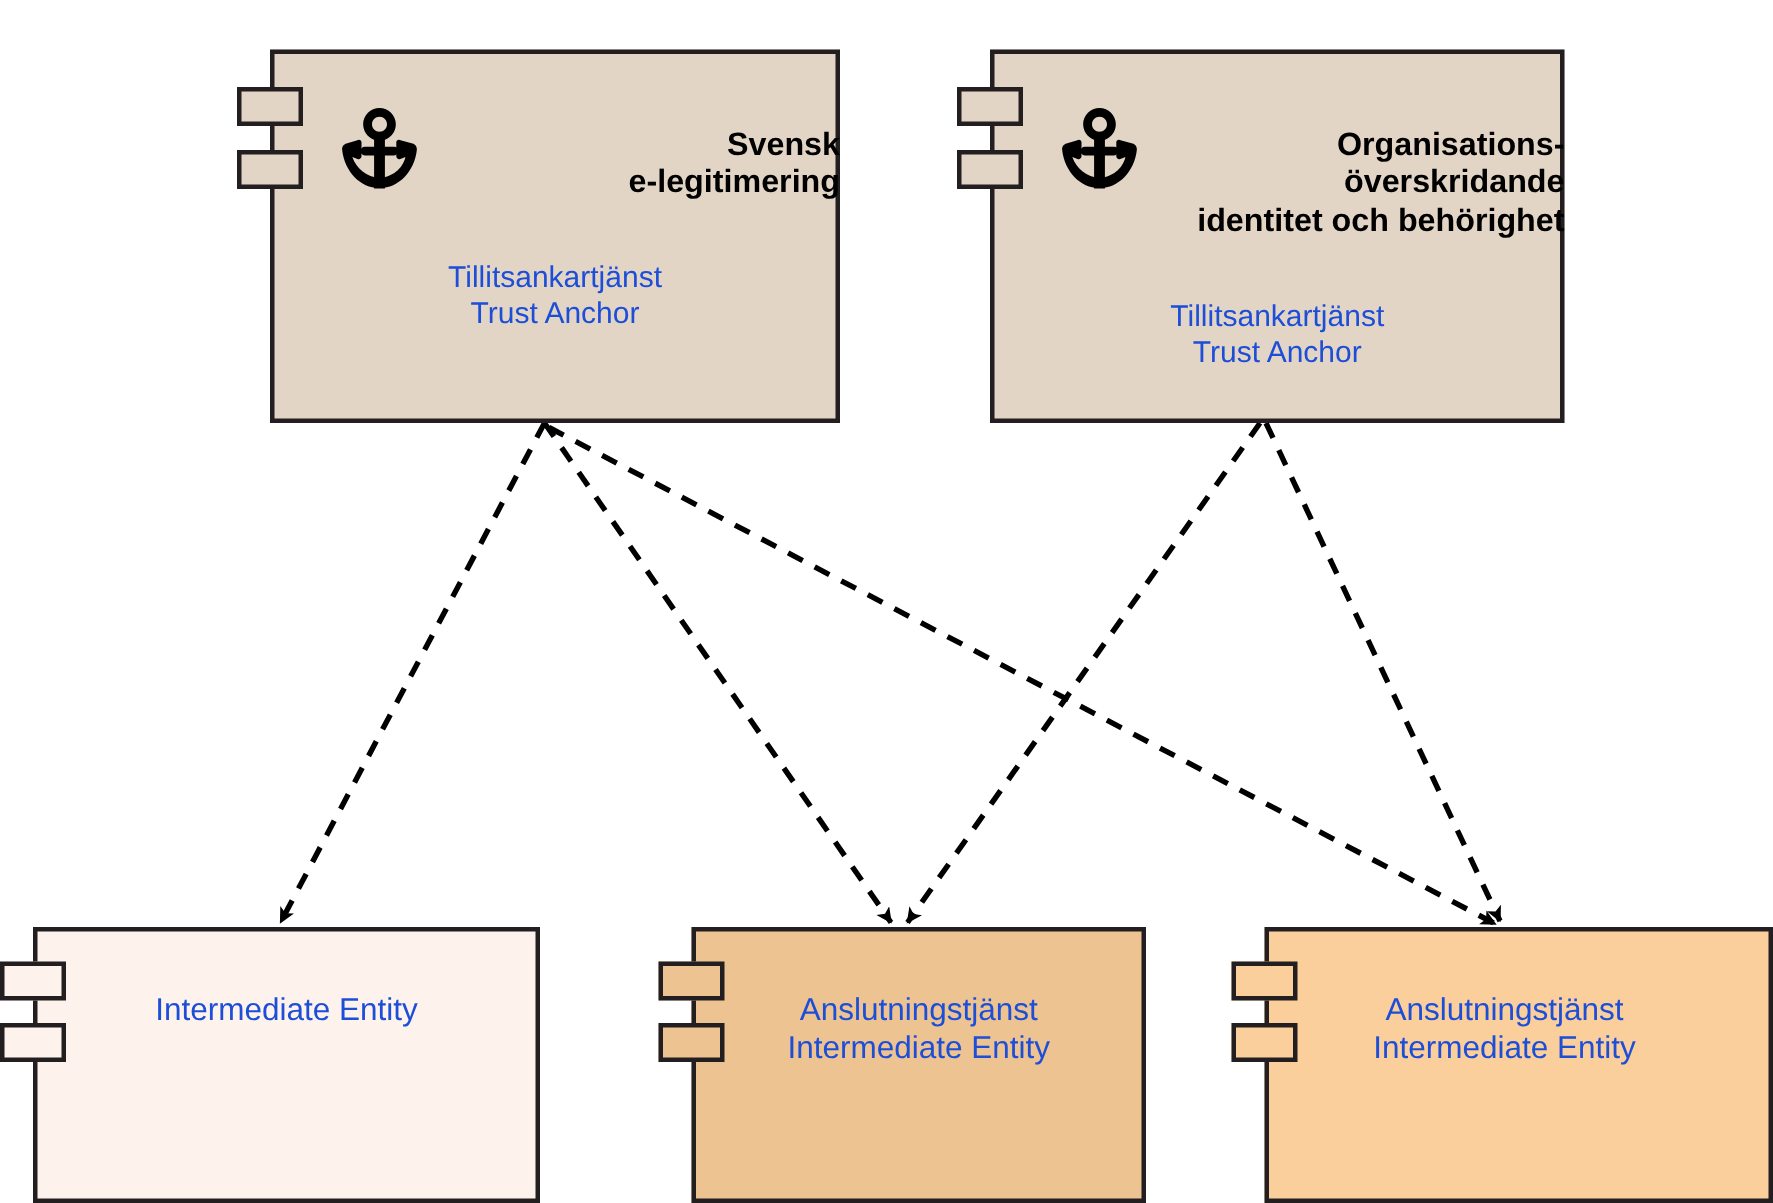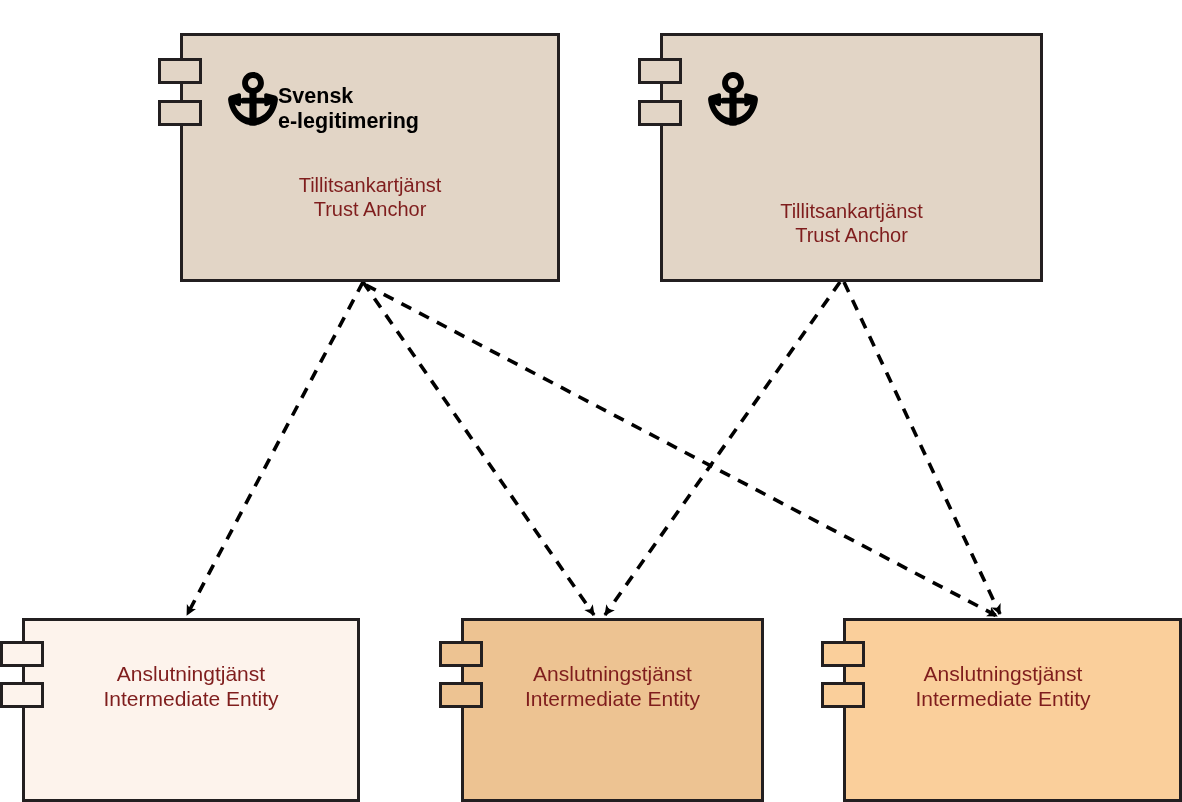--- a/index.html
+++ b/index.html
@@ -7,24 +7,24 @@
        font-family:"Liberation Sans","DejaVu Sans",sans-serif;}
   #stage{position:relative;width:1182px;height:802px;background:#fff;}
 
   
   .component{position:absolute;box-sizing:border-box;
              border:3px solid #231f20;}
   .tab{position:absolute;box-sizing:border-box;
        border:3px solid #231f20;width:44px;height:26px;}
 
   
-  .title{position:absolute;left:0;right:0;text-align:left;
+  .title{position:absolute;left:0;right:0;text-align:right;
          font-weight:bold;color:#000;line-height:1.18;}
   .subtitle{position:absolute;left:0;right:0;text-align:center;
-            color:#7f1d1d;line-height:1.2;}
+            color:#1d4ed8;line-height:1.2;}
   .subtitle .sv{display:block;font-style:normal;}
   .subtitle .en{display:block;}
 
   .top-title{font-size:21.5px;}
   .top-sub{font-size:20px;}
   .bot-sub{font-size:21px;}
 
   
   .anchor{position:absolute;}
 
@@ -77,32 +77,36 @@
   <div class="tab" style="left:638px;top:58px;background:#E2D5C6;"></div>
   <div class="tab" style="left:638px;top:100px;background:#E2D5C6;"></div>
 
   <svg class="anchor" style="left:702px;top:68px;" width="62" height="66" viewBox="0 0 62 66">
     <g fill="#000">
       <path d="M31 4c-6.0 0-10.9 4.9-10.9 10.9 0 4.7 3.0 8.8 7.3 10.3v4.6h-6.2c-1.6 0-2.9 1.3-2.9 2.9s1.3 2.9 2.9 2.9h6.2v22h7.2v-22h6.2c1.6 0 2.9-1.3 2.9-2.9s-1.3-2.9-2.9-2.9h-6.2v-4.6c4.3-1.5 7.3-5.6 7.3-10.3C41.9 8.9 37.0 4 31 4zm0 5.9c2.8 0 5.0 2.2 5.0 5.0s-2.2 5.0-5.0 5.0-5.0-2.2-5.0-5.0 2.2-5.0 5.0-5.0z"></path>
       <path d="M9.0 27.6c-1.9 0.5-3.1 2.3-2.9 4.2C7.6 46.0 18.0 57.4 31 57.4S54.4 46.0 55.9 31.8c0.2-1.9-1.0-3.7-2.9-4.2l-8.6-2.3c-1.1-0.3-2.2 0.5-2.2 1.7l0 9.2c0 1.4 1.4 2.3 2.7 1.8l3.4-1.4C46.5 44.3 39.4 50.3 31 50.3S15.5 44.3 12.9 36.6l3.4 1.4c1.3 0.5 2.7-0.4 2.7-1.8l0-9.2c0-1.2-1.1-2.0-2.2-1.7z"></path>
     </g>
   </svg>
 
+  <div class="title top-title" style="left:660px;width:383px;top:84px;padding-left:66px;box-sizing:border-box;">
+    <span>Organisations-</span><br>
+    <span>överskridande</span><br>
+    <span>identitet och behörighet</span>
+  </div>
 
   <div class="subtitle top-sub" style="left:660px;width:383px;top:199px;">
     <span class="sv">Tillitsankartjänst</span>
     <span class="en">Trust Anchor</span>
   </div>
 
   <div class="component" style="left:22px;top:618px;width:338px;height:184px;background:#FDF3EC;"></div>
   <div class="tab" style="left:0px;top:641px;background:#FDF3EC;"></div>
   <div class="tab" style="left:0px;top:682px;background:#FDF3EC;"></div>
 
   <div class="subtitle bot-sub" style="left:22px;width:338px;top:661px;">
-    <span class="sv">Anslutningtjänst</span>
     <span class="en">Intermediate Entity</span>
   </div>
 
   <div class="component" style="left:461px;top:618px;width:303px;height:184px;background:#EDC392;"></div>
   <div class="tab" style="left:439px;top:641px;background:#EDC392;"></div>
   <div class="tab" style="left:439px;top:682px;background:#EDC392;"></div>
 
   <div class="subtitle bot-sub" style="left:461px;width:303px;top:661px;">
     <span class="sv">Anslutningstjänst</span>
     <span class="en">Intermediate Entity</span>

